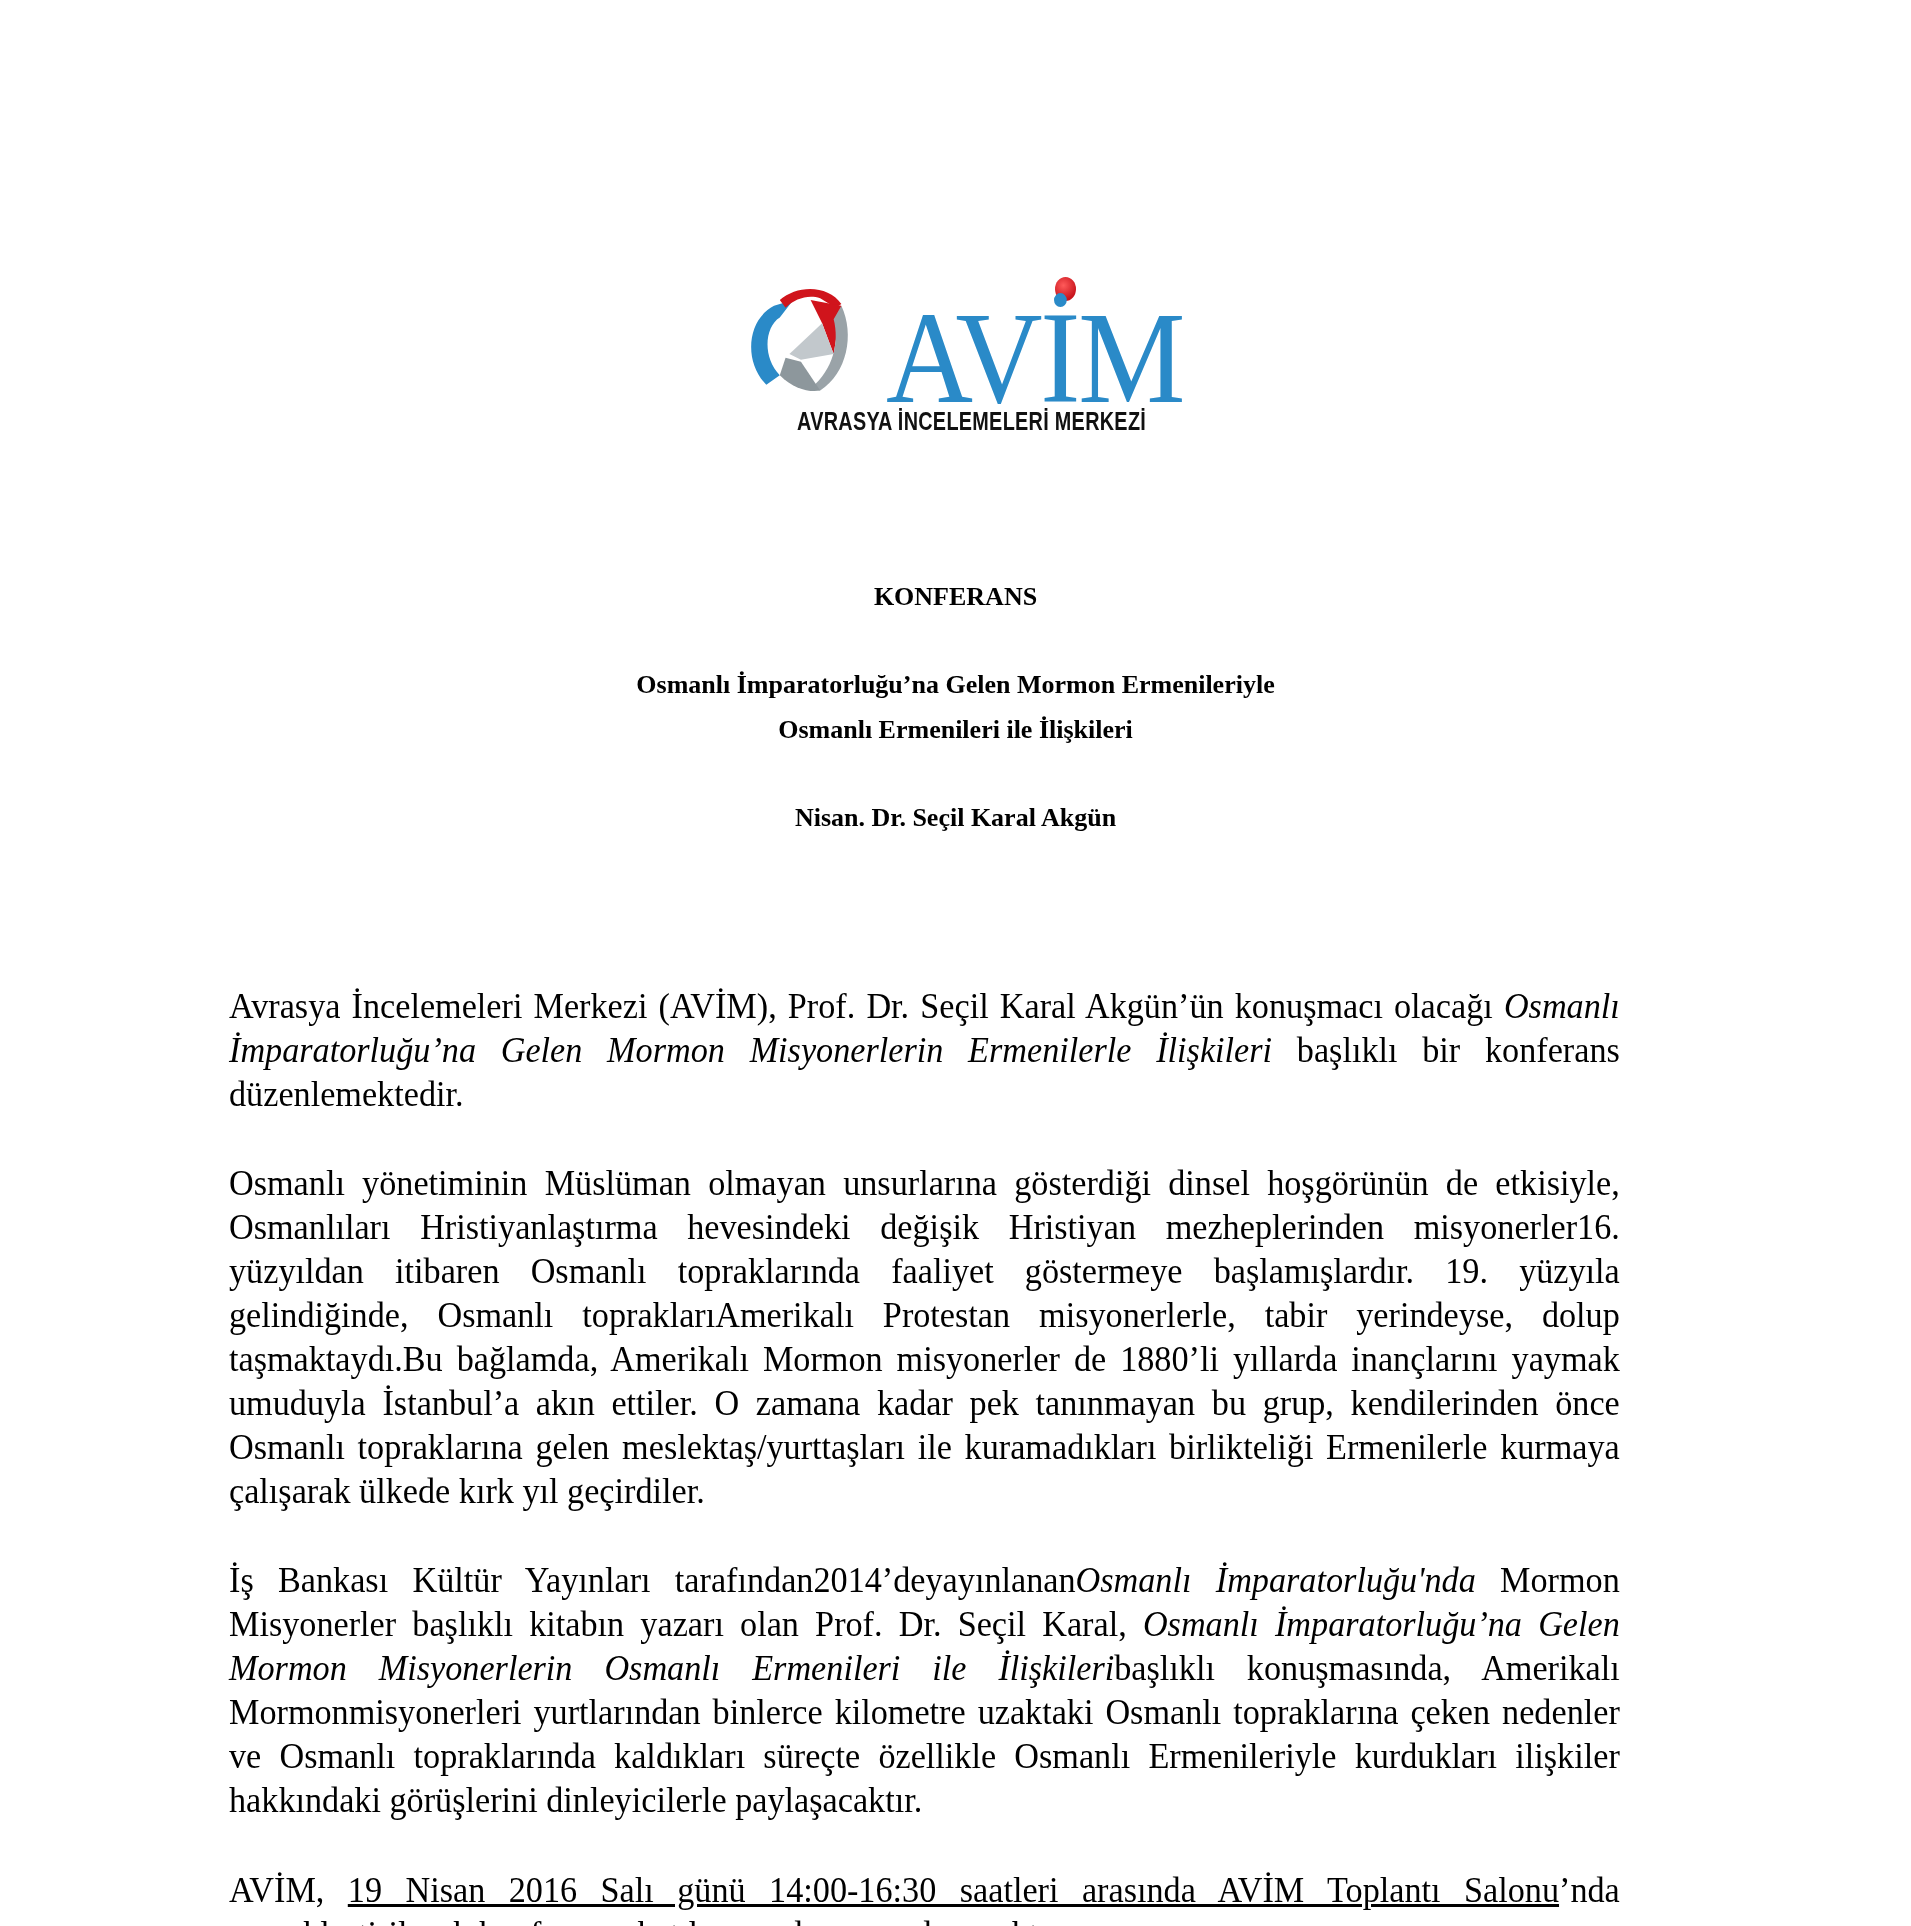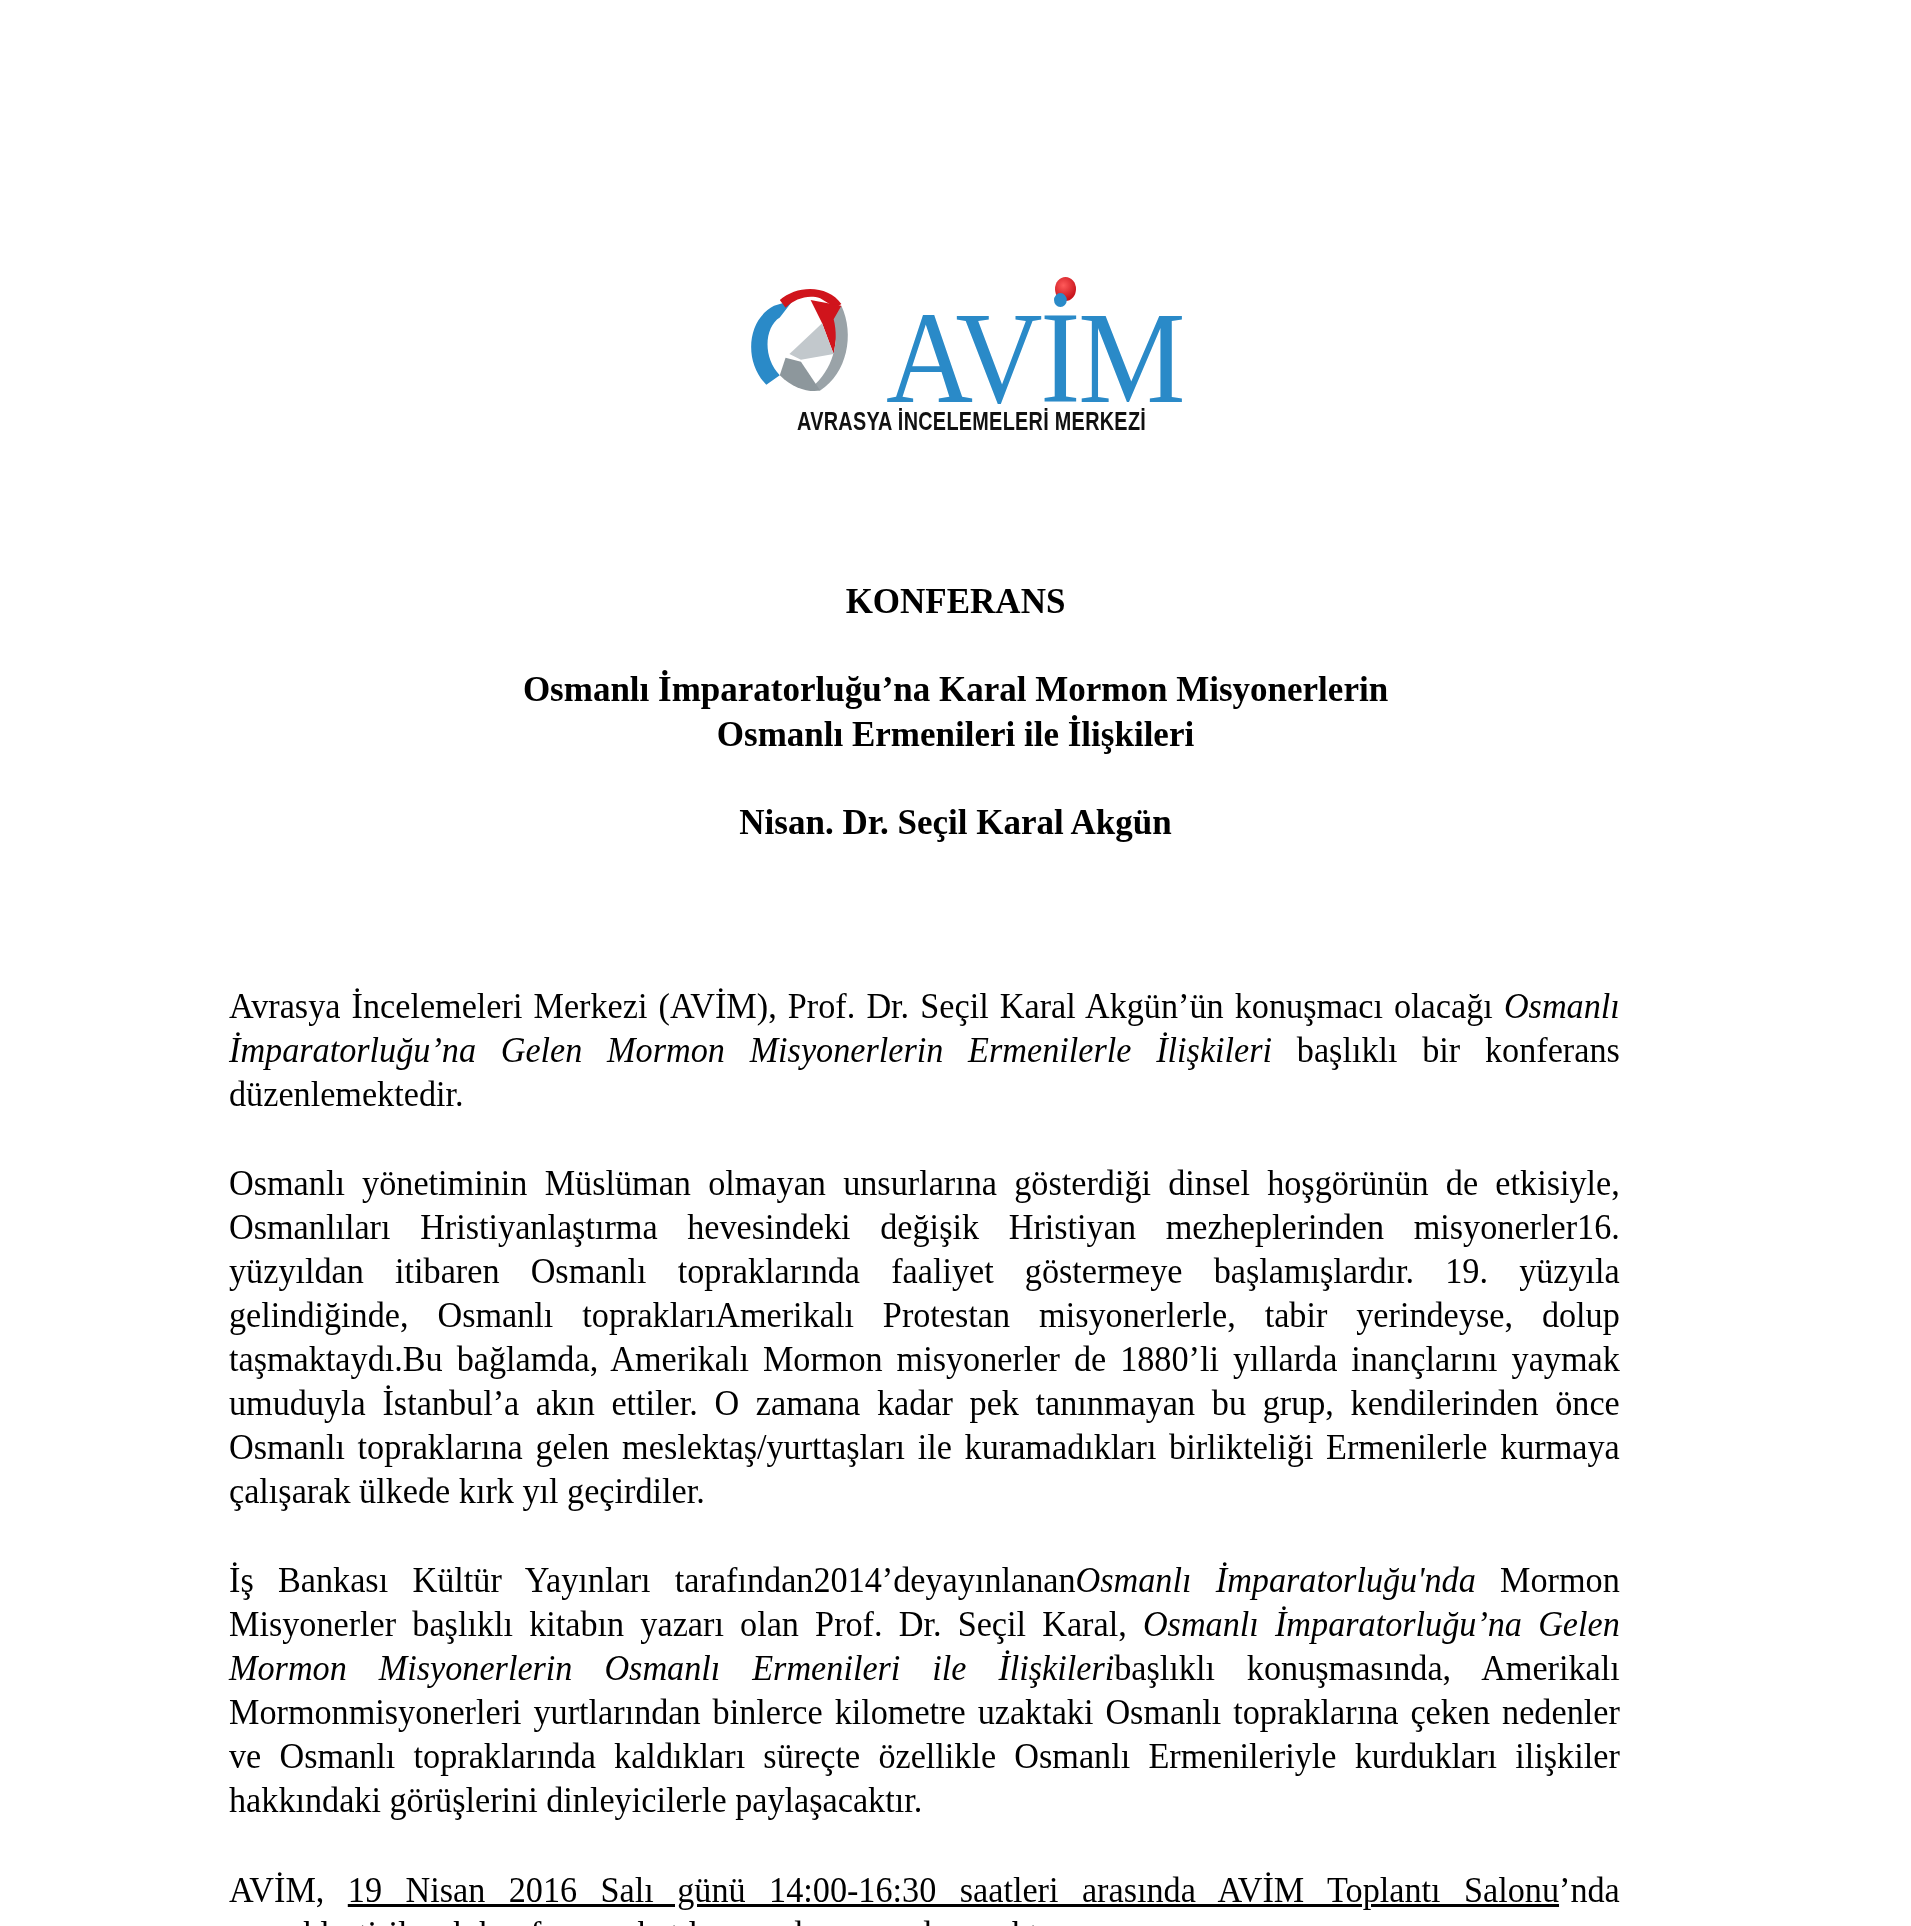--- a/index.html
+++ b/index.html
@@ -18,21 +18,21 @@
     }
     .logo-dot {
       position: absolute; left: 312px; top: 0px; width: 21px; height: 24px;
       border-radius: 50%; background: radial-gradient(circle at 40% 35%, #ff5a5a, #c8141c 70%);
     }
     .logo-sub {
       position: absolute; left: 54px; top: 130px; white-space: nowrap;
       font-family: "Liberation Sans", sans-serif; font-weight: bold; font-size: 25.4px;
       color: #111; transform: scaleX(0.78); transform-origin: left top; letter-spacing: 0.4px;
     }
-    .center { position: absolute; left: 0; width: 1911px; text-align: center; font-weight: bold; font-size: 35px; line-height: 1; }
+    .center { position: absolute; left: 0; width: 1911px; text-align: center; font-weight: bold; font-size: 26px; line-height: 1; }
     .t1 { top: 584px; }
     .t2 { top: 672px; }
     .t3 { top: 717px; }
     .t4 { top: 805px; }
 
     .body-text {
       position: absolute; left: 229px; width: 1464px;
       font-size: 36px; line-height: 44px; text-align: justify;
       transform: scaleX(0.95); transform-origin: left top;
     }
@@ -54,21 +54,21 @@
     <path d="M255 75 C290 150 270 250 200 295 L175 290 C235 240 250 170 235 110 Z" fill="#9aa3a8"></path>
     <path d="M95 255 C130 290 170 300 200 295 L150 220 L110 210 Z" fill="#8d979c"></path>
     <path d="M120 200 L205 120 L235 200 L150 215 Z" fill="#c2c8cc"></path>
   </svg>
   <div class="logo-dot"></div>
   <div class="logo-word">AVİM</div>
   <div class="logo-sub">AVRASYA İNCELEMELERİ MERKEZİ</div>
 </div>
 
 <div class="center t1">KONFERANS</div>
-<div class="center t2">Osmanlı İmparatorluğu’na Karal Mormon Misyonerlerin</div>
+<div class="center t2">Osmanlı İmparatorluğu’na Gelen Mormon Ermenileriyle</div>
 <div class="center t3">Osmanlı Ermenileri ile İlişkileri</div>
 <div class="center t4">Nisan. Dr. Seçil Karal Akgün</div>
 
 <div class="body-text p1">
   <span>Avrasya İncelemeleri Merkezi (AVİM), Prof. Dr. Seçil Karal Akgün’ün konuşmacı olacağı </span><i>Osmanlı İmparatorluğu’na Gelen Mormon Misyonerlerin Ermenilerle İlişkileri</i><span> başlıklı bir konferans düzenlemektedir.</span>
 </div>
 
 <div class="body-text p2">Osmanlı yönetiminin Müslüman olmayan unsurlarına gösterdiği dinsel hoşgörünün de etkisiyle, Osmanlıları Hristiyanlaştırma hevesindeki değişik Hristiyan mezheplerinden misyonerler16. yüzyıldan itibaren Osmanlı topraklarında faaliyet göstermeye başlamışlardır. 19. yüzyıla gelindiğinde, Osmanlı topraklarıAmerikalı Protestan misyonerlerle, tabir yerindeyse, dolup taşmaktaydı.Bu bağlamda, Amerikalı Mormon misyonerler de 1880’li yıllarda inançlarını yaymak umuduyla İstanbul’a akın ettiler. O zamana kadar pek tanınmayan bu grup, kendilerinden önce Osmanlı topraklarına gelen meslektaş/yurttaşları ile kuramadıkları birlikteliği Ermenilerle kurmaya çalışarak ülkede kırk yıl geçirdiler.</div>
 
 <div class="body-text p3">

